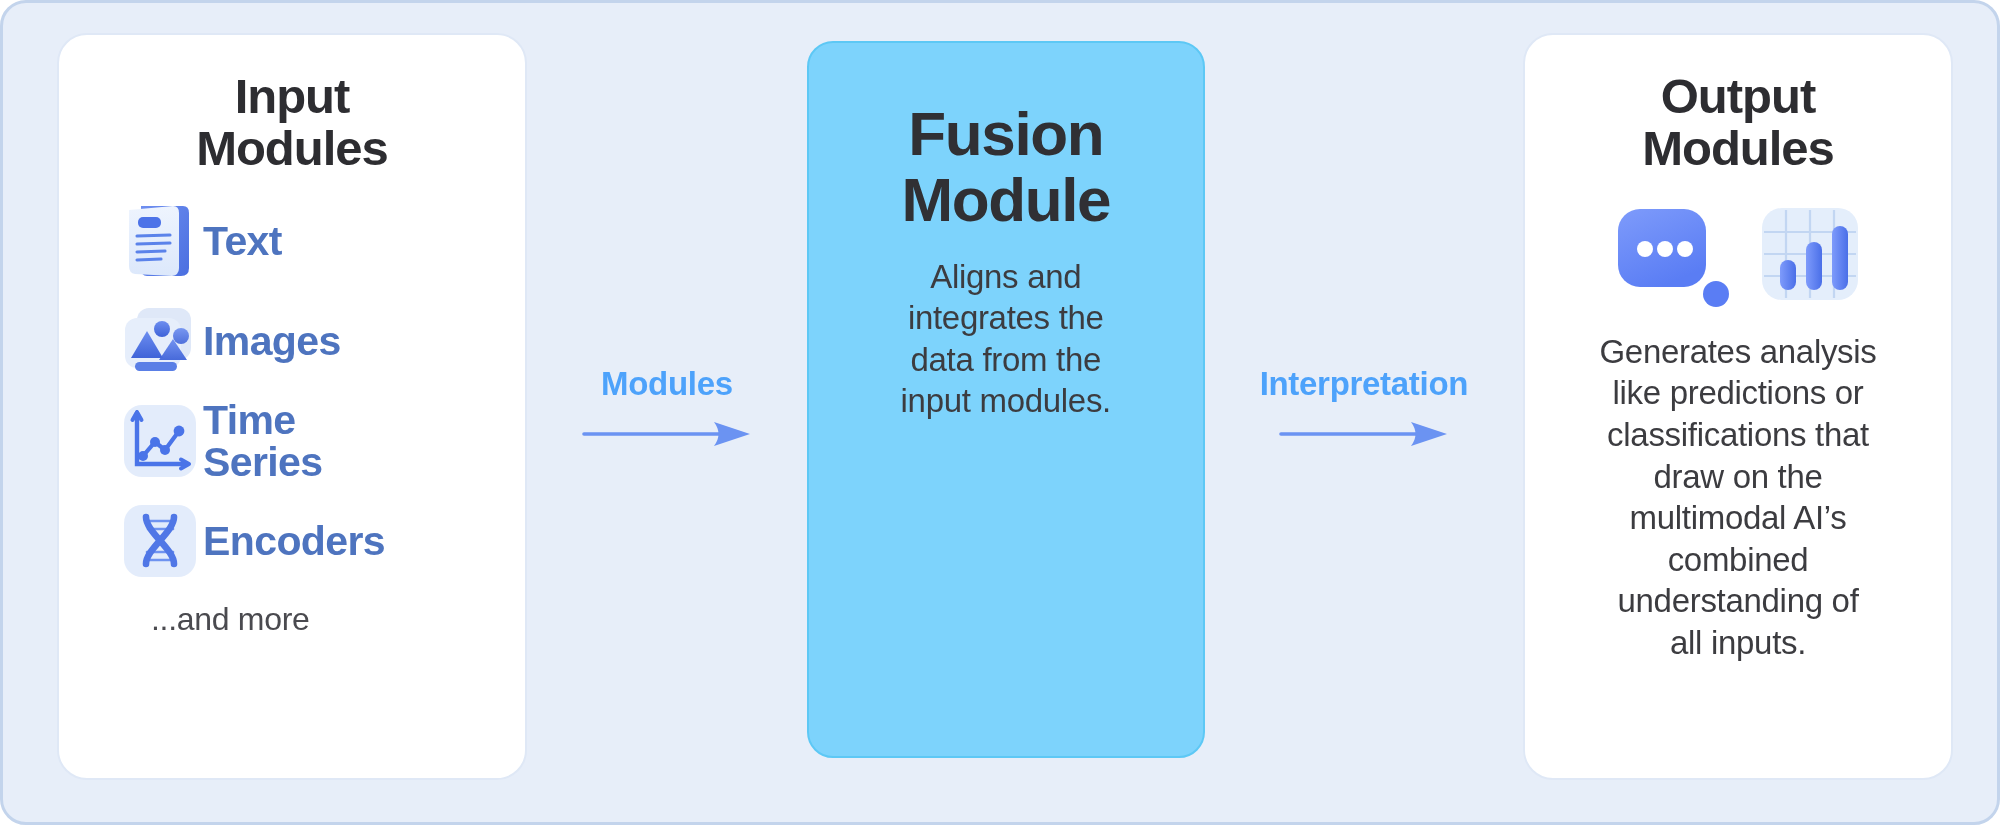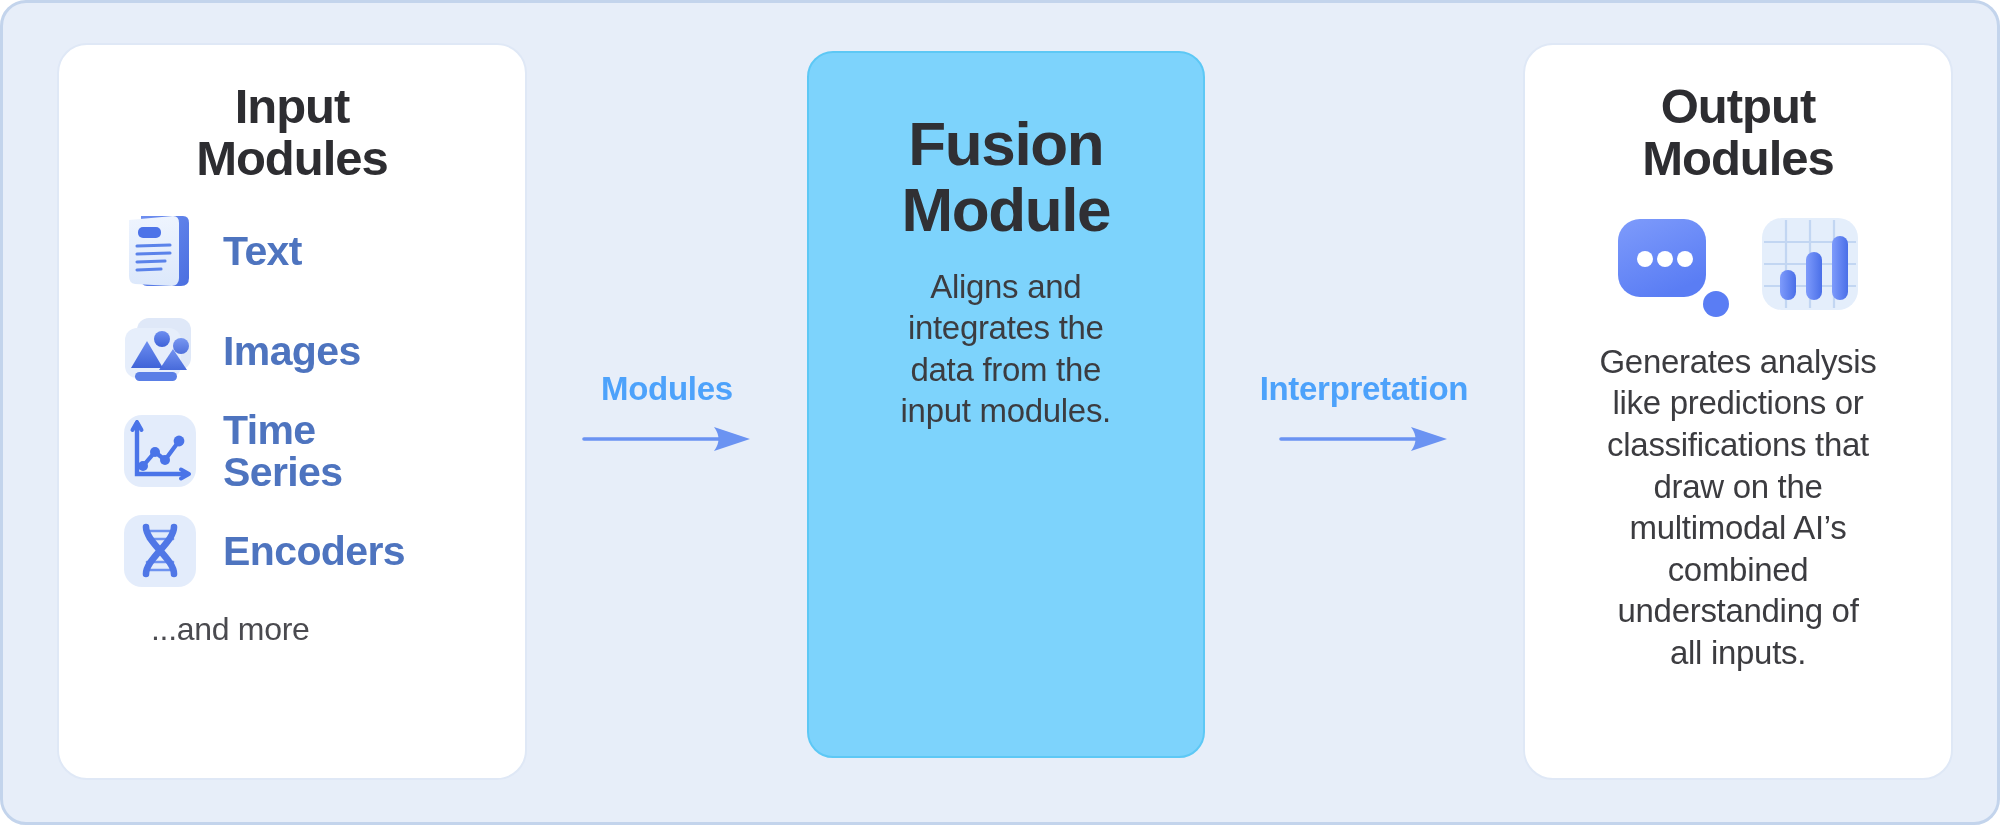--- a/index.html
+++ b/index.html
@@ -24,21 +24,21 @@
     border-radius: 26px;
     overflow: hidden;
   }
 
   .flow {
     position: absolute;
     inset: 0;
     display: flex;
     flex-direction: row;
     align-items: stretch;
-    padding: 40px 44px 42px 54px;
+    padding: 30px 44px 42px 54px;
     box-sizing: border-box;
   }
 
   
   .card {
     background: #ffffff;
     border-radius: 30px;
     box-sizing: border-box;
     display: flex;
     flex-direction: column;
@@ -136,21 +136,20 @@
     align-items: flex-start;
     padding-left: 34px;
     box-sizing: border-box;
     gap: 4px;
   }
 
   .module-row {
     display: flex;
     flex-direction: row;
     align-items: center;
-    gap: 20px;
     min-height: 96px;
   }
 
   .module-icon {
     width: 86px;
     height: 86px;
     flex: 0 0 86px;
     position: relative;
   }
 

